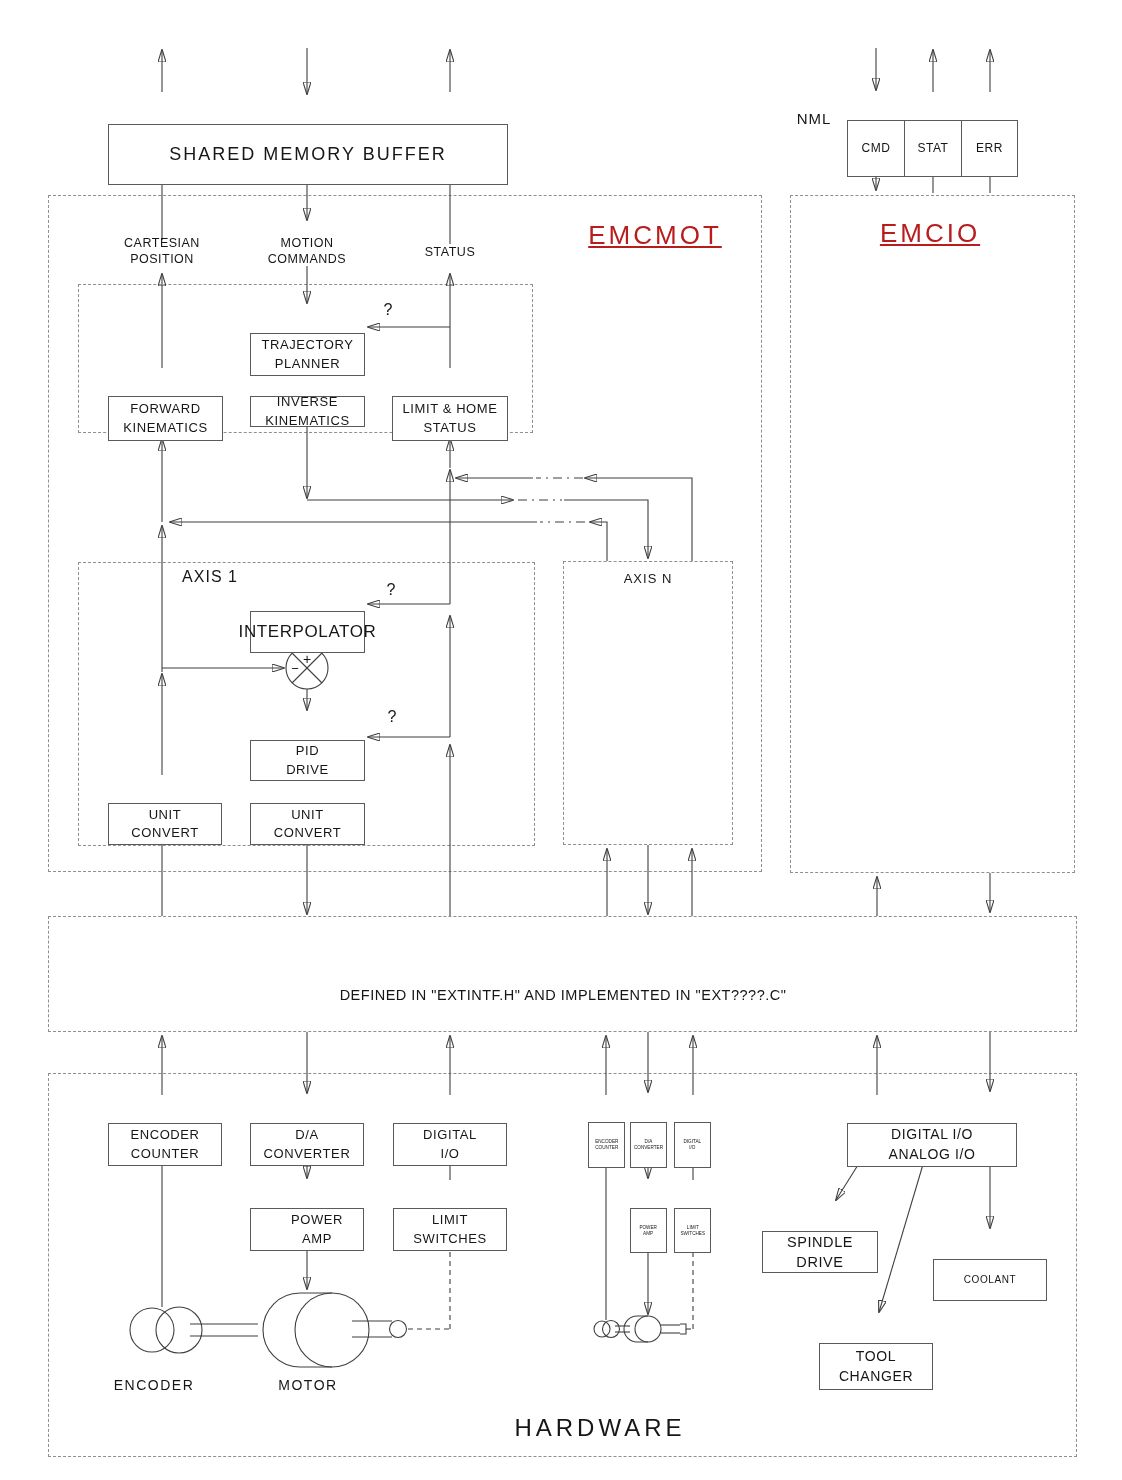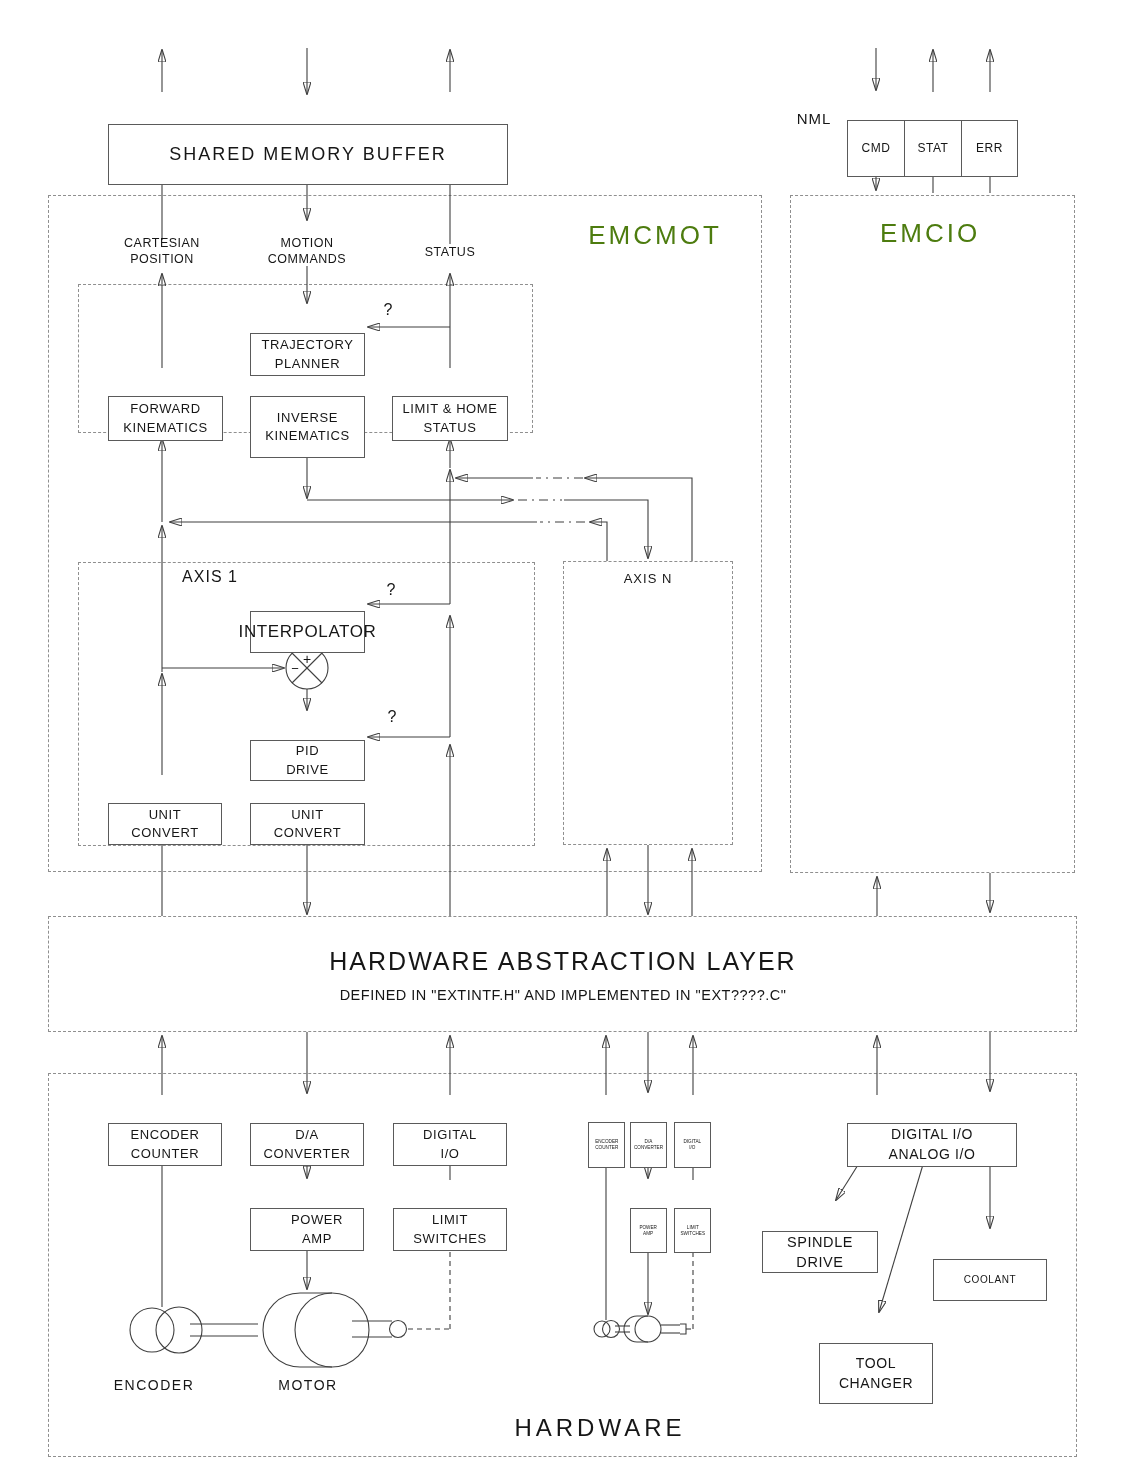--- a/index.html
+++ b/index.html
@@ -3,21 +3,21 @@
 <meta charset="utf-8">
 <style>
   html,body{margin:0;padding:0;background:#ffffff;}
   #canvas{position:relative;width:1122px;height:1480px;background:#ffffff;overflow:hidden;
           font-family:"Liberation Sans",sans-serif;color:#161616;}
   .box{position:absolute;border:1px solid #5a5a5a;background:#fff;display:flex;align-items:center;
        justify-content:center;text-align:center;white-space:pre-line;font-size:13px;line-height:1.4;
        letter-spacing:0.6px;box-sizing:border-box;z-index:3;margin-top:28px;}
   .dashed{position:absolute;border:1px dashed #8f8f8f;box-sizing:border-box;z-index:1;background:transparent;}
   .lbl{position:absolute;text-align:center;white-space:pre-line;z-index:3;line-height:1.25;}
-  .title{font-size:26px;letter-spacing:3px;color:#4d7c0f;}
+  .title{font-size:26px;letter-spacing:3px;color:#b91c1c;text-decoration:underline;}
   .sig{font-size:12.5px;letter-spacing:0.5px;}
   .q{font-size:16px;z-index:4;}
   .mini-txt{display:block;font-size:7.5px;line-height:1.3;letter-spacing:0;transform:scale(0.62);
             white-space:pre-line;text-align:center;}
   svg#wires{position:absolute;left:0;top:0;z-index:2;}
   svg#wires path, svg#wires circle, svg#wires line{stroke:#3f3f3f;stroke-width:1.1;fill:none;}
   svg#wires text{stroke:none;fill:#161616;font-family:"Liberation Sans",sans-serif;}
   .smb{font-size:18px;letter-spacing:2px;}
   .nmlbox{font-size:12px;letter-spacing:0.5px;}
 </style>
@@ -191,40 +191,39 @@
   <div class="lbl sig" style="left:102px;top:236px;width:120px;">CARTESIAN
 POSITION</div>
   <div class="lbl sig" style="left:247px;top:236px;width:120px;">MOTION
 COMMANDS</div>
   <div class="lbl sig" style="left:390px;top:245px;width:120px;">STATUS</div>
 
   <div class="box" style="left:250px;top:305px;width:115px;height:43px;">TRAJECTORY
 PLANNER</div>
   <div class="box" style="left:108px;top:368px;width:115px;height:45px;">FORWARD
 KINEMATICS</div>
-  <div class="box" style="left:250px;top:368px;width:115px;height:62px;text-align:center;">INVERSE
+  <div class="box" style="left:250px;top:368px;width:115px;height:31px;text-align:center;">INVERSE
 KINEMATICS</div>
   <div class="box" style="left:392px;top:368px;width:116px;height:45px;">LIMIT &amp; HOME
 STATUS</div>
   <div class="lbl q" style="left:378px;top:300px;width:20px;">?</div>
 
   <div class="lbl" style="left:160px;top:567px;width:100px;font-size:16px;letter-spacing:1px;">AXIS 1</div>
   <div class="box" style="left:250px;top:583px;width:115px;height:42px;font-size:17px;">INTERPOLATOR</div>
   <div class="lbl q" style="left:381px;top:580px;width:20px;">?</div>
   <div class="box" style="left:250px;top:712px;width:115px;height:41px;">PID
 DRIVE</div>
   <div class="lbl q" style="left:382px;top:707px;width:20px;">?</div>
   <div class="box" style="left:108px;top:775px;width:114px;height:42px;">UNIT
 CONVERT</div>
   <div class="box" style="left:250px;top:775px;width:115px;height:42px;">UNIT
 CONVERT</div>
 
   <div class="lbl" style="left:598px;top:571px;width:100px;font-size:13px;letter-spacing:1px;">AXIS N</div>
 
-  <div class="lbl" style="left:148px;top:946px;width:830px;font-size:25px;letter-spacing:2px;">HARDWARE ABSTRACTION LAYER</div>
   <div class="lbl" style="left:148px;top:986px;width:830px;font-size:14.5px;letter-spacing:0.5px;">DEFINED IN "EXTINTF.H" AND IMPLEMENTED IN "EXT????.C"</div>
 
   <div class="box" style="left:108px;top:1095px;width:114px;height:43px;">ENCODER
 COUNTER</div>
   <div class="box" style="left:250px;top:1095px;width:114px;height:43px;">D/A
 CONVERTER</div>
   <div class="box" style="left:393px;top:1095px;width:114px;height:43px;">DIGITAL
 I/O</div>
   <div class="box" style="left:250px;top:1180px;width:114px;height:43px;padding-left:20px;">POWER
 AMP</div>
@@ -241,18 +240,18 @@
 I/O</span></div>
   <div class="box" style="left:630px;top:1180px;width:37px;height:45px;"><span class="mini-txt">POWER
 AMP</span></div>
   <div class="box" style="left:674px;top:1180px;width:37px;height:45px;"><span class="mini-txt">LIMIT
 SWITCHES</span></div>
 
   <div class="box" style="left:847px;top:1095px;width:170px;height:44px;font-size:14px;">DIGITAL I/O
 ANALOG I/O</div>
   <div class="box" style="left:762px;top:1203px;width:116px;height:42px;font-size:14.5px;">SPINDLE DRIVE</div>
   <div class="box" style="left:933px;top:1231px;width:114px;height:42px;font-size:10px;">COOLANT</div>
-  <div class="box" style="left:819px;top:1315px;width:114px;height:61px;font-size:14px;">TOOL
+  <div class="box" style="left:819px;top:1315px;width:114px;height:47px;font-size:14px;">TOOL
 CHANGER</div>
 
   <div class="lbl" style="left:460px;top:1413px;width:280px;font-size:24px;letter-spacing:4px;">HARDWARE</div>
 
 </div>
 
 </body></html>

